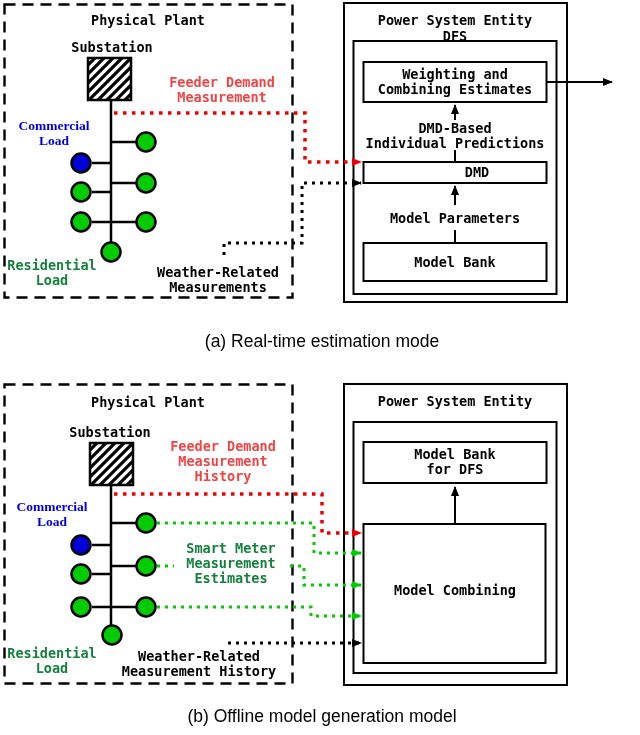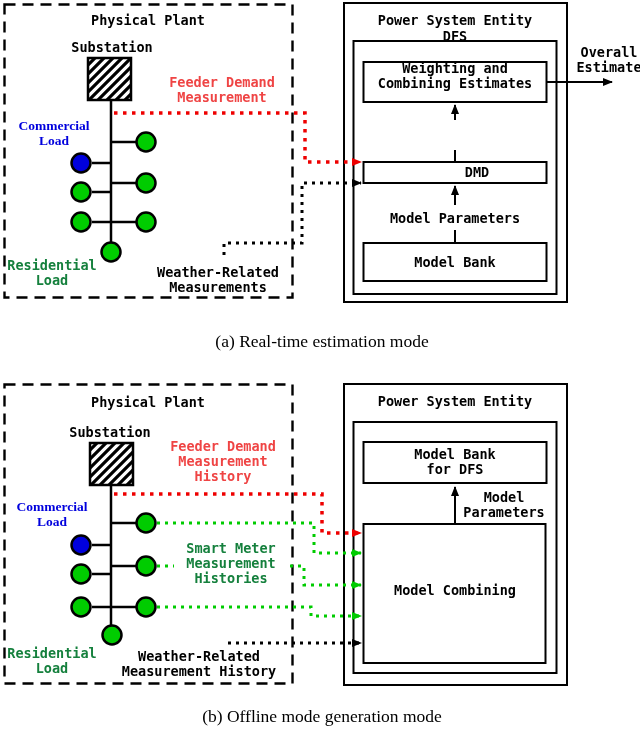--- a/index.html
+++ b/index.html
@@ -13,21 +13,21 @@
     position:absolute; transform:translate(-50%,-50%);
     font-family:"DejaVu Sans Mono", monospace;
     font-weight:bold; font-size:13.5px; line-height:15px;
     white-space:pre-line; text-align:center; color:#000;
   }
   .c-red   { color:#ef4444; }
   .c-green { color:#15803d; }
   .c-blue  { color:#0000dd;font-family:Liberation Serif, serif; }
   .caption {
     position:absolute; transform:translate(-50%,-50%);
-    font-family:Liberation Serif, serif;
+    font-family:Liberation Sans, sans-serif;
     font-size:17.5px; color:#000; white-space:nowrap;
   }
   .box   { fill:none; stroke:#000; stroke-width:2; }
   .dashedbox { fill:none; stroke:#000; stroke-width:2.4; stroke-dasharray:11 7; }
   .wire  { fill:none; stroke:#000; stroke-width:2.5; }
   .arrow { fill:none; stroke:#000; stroke-width:2; }
   .dotK  { fill:none; stroke:#000;    stroke-width:3;   stroke-dasharray:3 5; }
   .dotR  { fill:none; stroke:#ee0000; stroke-width:3.5; stroke-dasharray:3.5 5.5; }
   .dotG  { fill:none; stroke:#00cc00; stroke-width:3;   stroke-dasharray:3 5; }
   .node-g { fill:#00cc00; stroke:#000; stroke-width:2.5; }
@@ -122,44 +122,42 @@
   <div class="lbl c-red" style="left:222px; top:90px;">Feeder Demand
 Measurement</div>
   <div class="lbl c-blue" style="left:54px;  top:133px;">Commercial
 Load</div>
   <div class="lbl c-green" style="left:52px;  top:273px;">Residential
 Load</div>
   <div class="lbl" style="left:218px; top:280px;">Weather-Related
 Measurements</div>
   <div class="lbl" style="left:455px; top:20px;">Power System Entity</div>
   <div class="lbl" style="left:455px; top:36px;">DFS</div>
-  <div class="lbl" style="left:455px; top:76px;">Weighting and
+  <div class="lbl" style="left:455px; top:82px;">Weighting and
 Combining Estimates</div>
+  <div class="lbl" style="left:455px; top:136px;">DMD-Based
+Individual Predictions</div>
   <div class="lbl" style="left:455px; top:172px;padding-left:44px;">DMD</div>
   <div class="lbl" style="left:455px; top:218px;">Model Parameters</div>
   <div class="lbl" style="left:455px; top:262px;">Model Bank</div>
-  <div class="lbl" style="left:609px; top:60px;">Overall
-Estimate</div>
   <div class="caption" style="left:322px; top:341px;">(a) Real-time estimation mode</div>
 
   <div class="lbl" style="left:148px; top:402px;">Physical Plant</div>
   <div class="lbl" style="left:110px; top:432px;">Substation</div>
   <div class="lbl c-red" style="left:223px; top:461px;">Feeder Demand
 Measurement
 History</div>
   <div class="lbl c-blue" style="left:52px;  top:514px;">Commercial
 Load</div>
   <div class="lbl c-green" style="left:231px; top:563px;">Smart Meter
 Measurement
-Histories</div>
+Estimates</div>
   <div class="lbl c-green" style="left:52px;  top:661px;">Residential
 Load</div>
   <div class="lbl" style="left:199px; top:664px;">Weather-Related
 Measurement History</div>
   <div class="lbl" style="left:455px; top:401px;">Power System Entity</div>
   <div class="lbl" style="left:455px; top:462px;">Model Bank
 for DFS</div>
-  <div class="lbl" style="left:504px; top:505px;">Model
-Parameters</div>
   <div class="lbl" style="left:455px; top:590px;">Model Combining</div>
-  <div class="caption" style="left:322px; top:716px;">(b) Offline mode generation mode</div>
+  <div class="caption" style="left:322px; top:716px;">(b) Offline model generation model</div>
 
 </div>
 
 </body></html>

